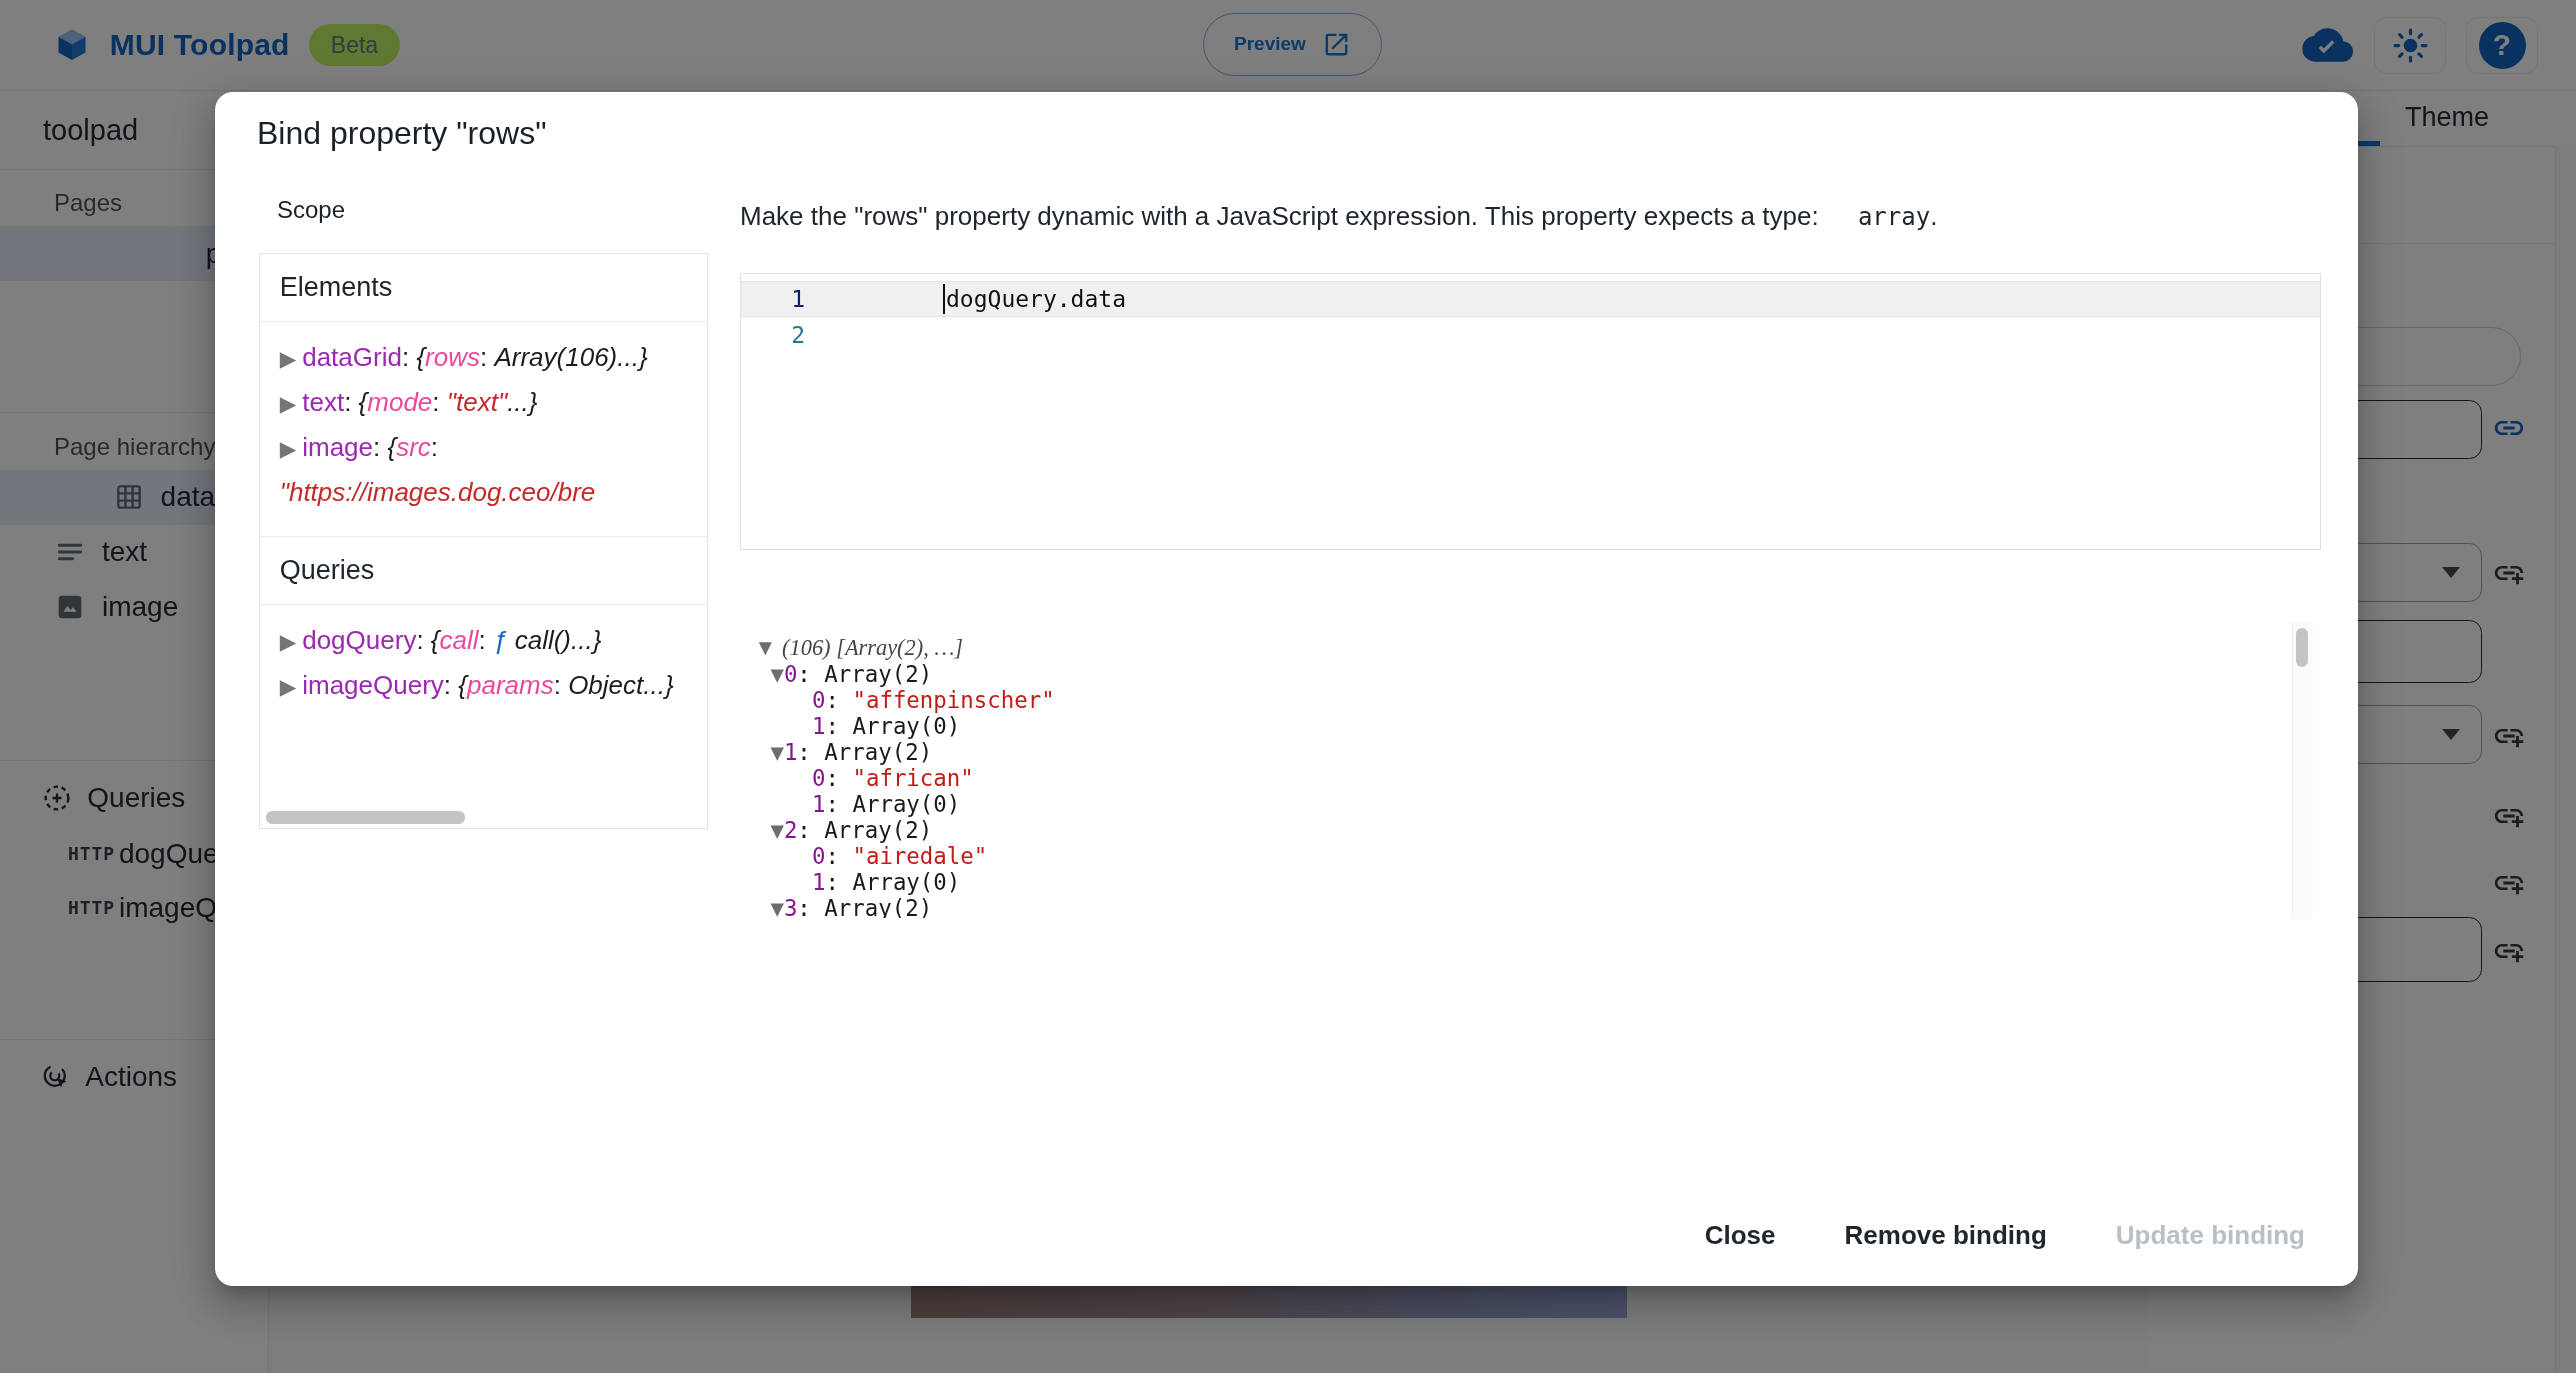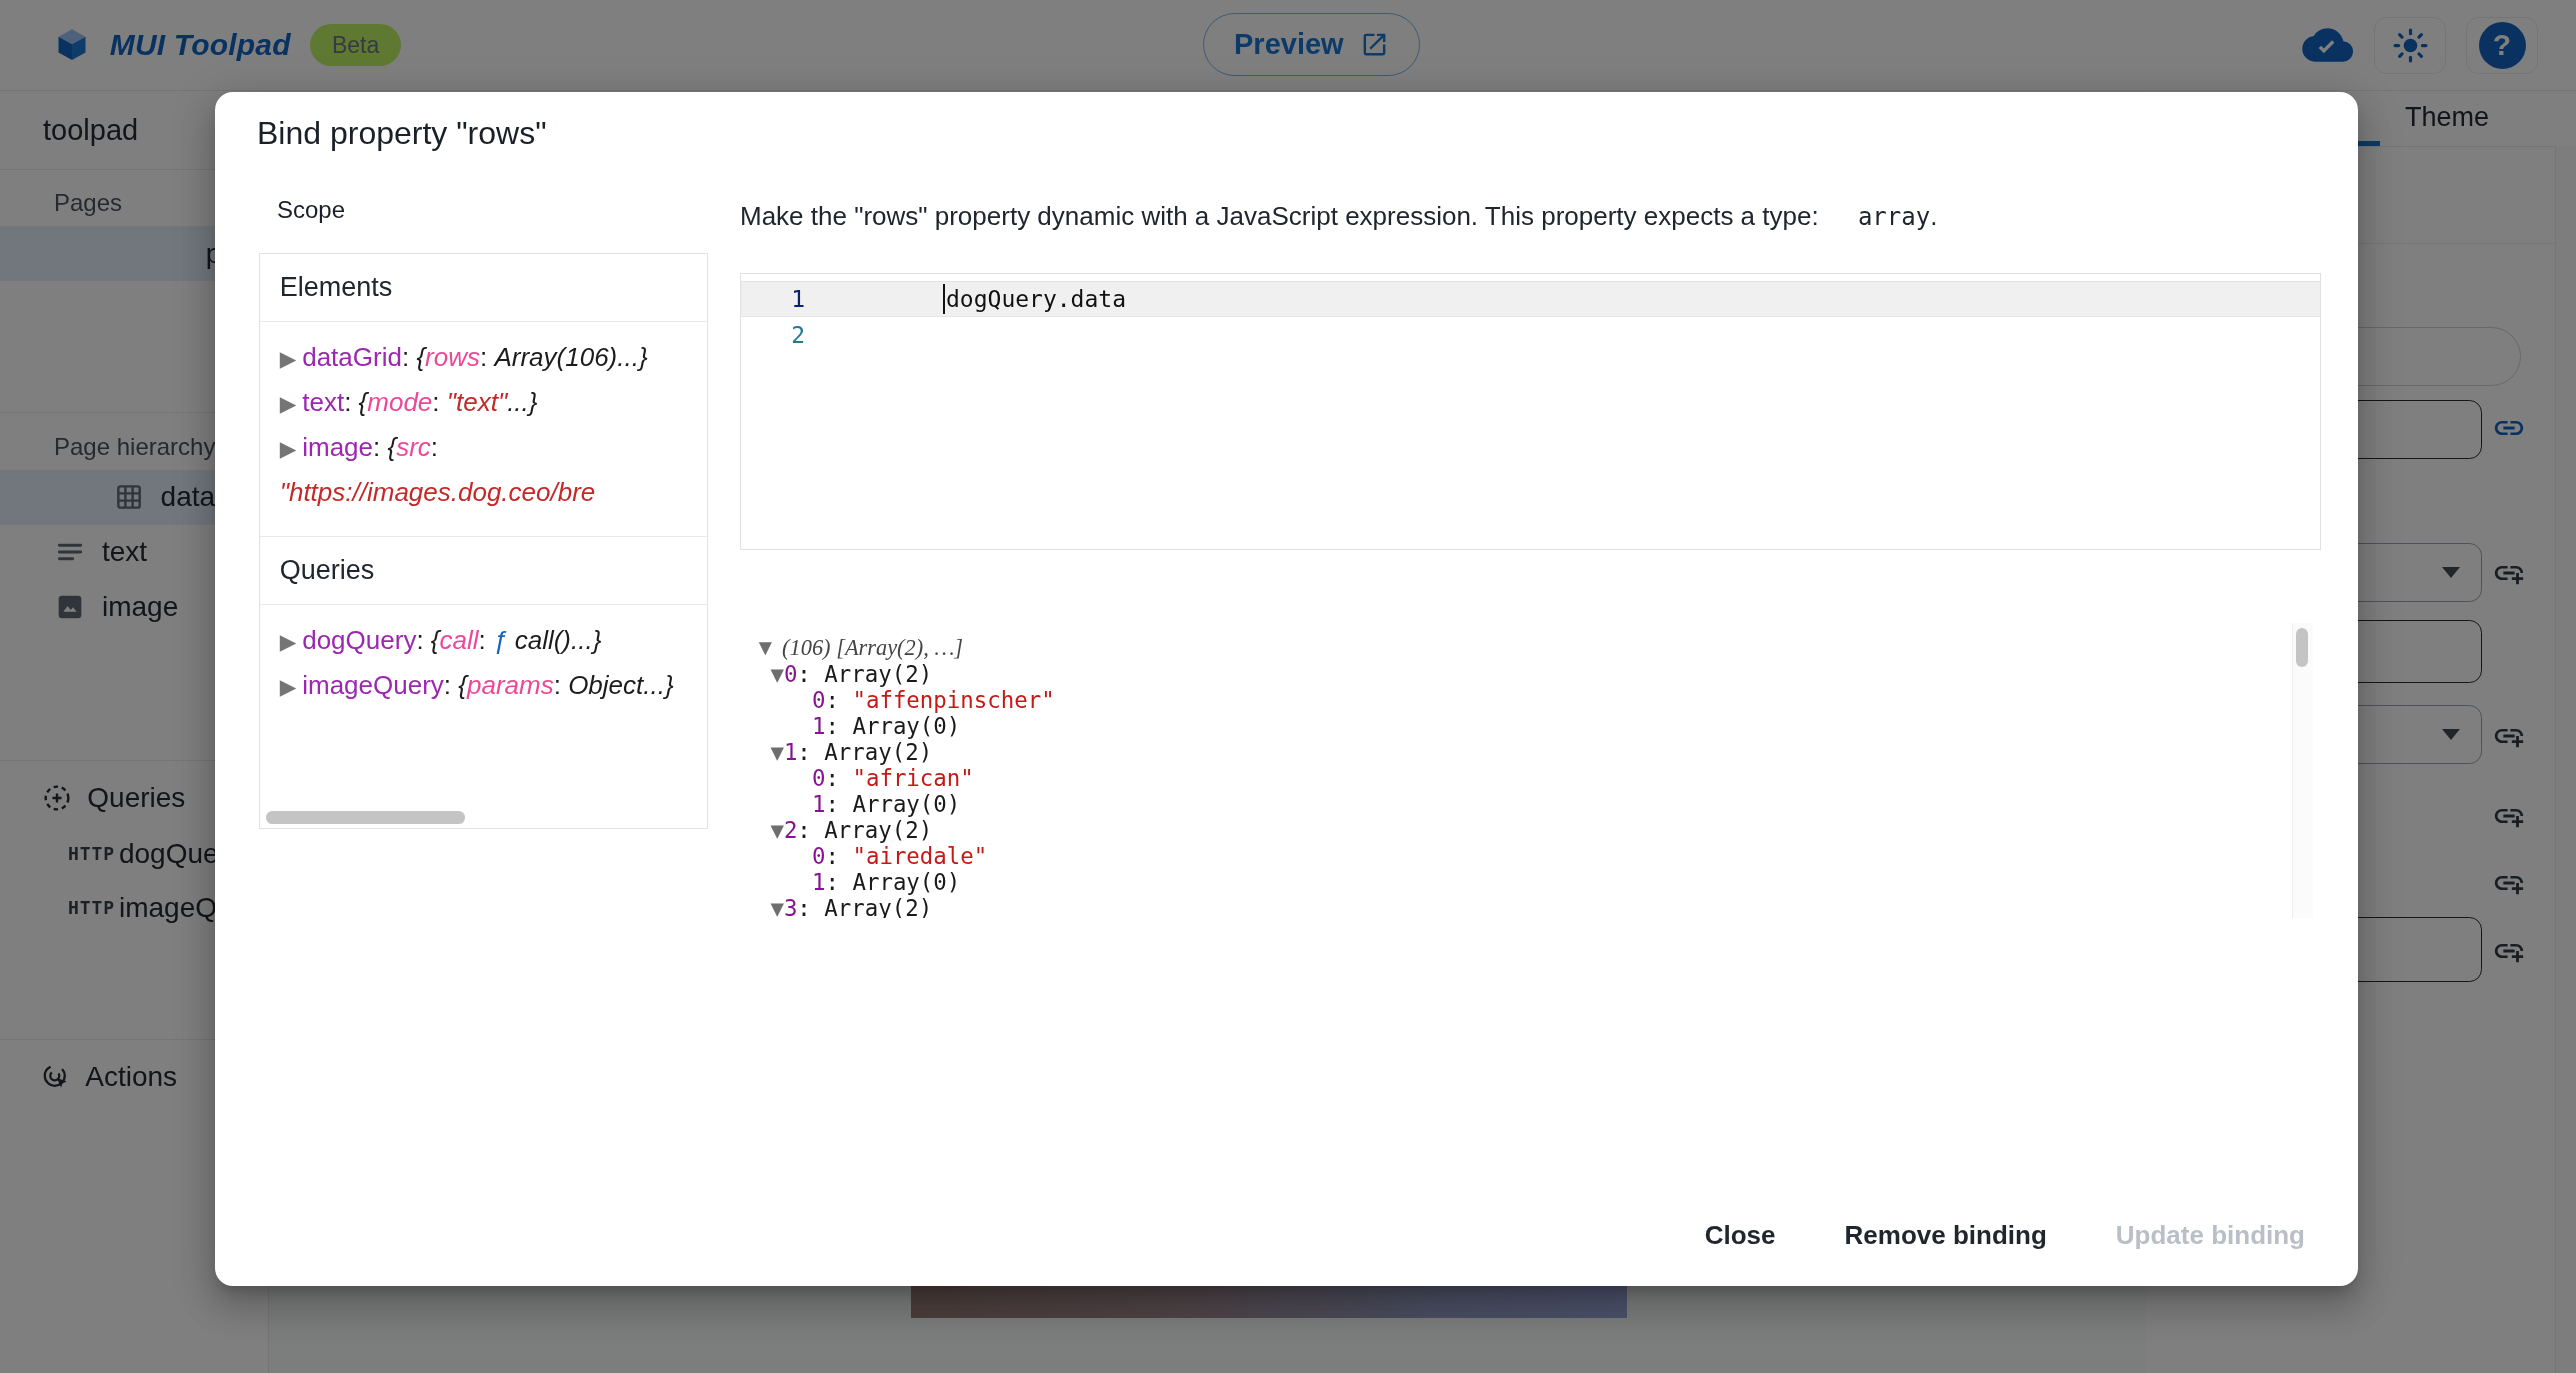--- a/index.html
+++ b/index.html
@@ -2,24 +2,24 @@
 <html style="font-size:14.3px"><head>
 <meta charset="utf-8">
 <style>
   html,body{margin:0;padding:0;background:#222;}
   .screen{position:relative;width:2576px;height:1374px;overflow:hidden;background:#f9fafb;
     font-family:"Liberation Sans",sans-serif;color:#20262d;}
 
   
   .topbar{position:absolute;left:0;top:0;width:2576px;height:90px;background:#fff;border-bottom:0.9px solid #e7ebf0;z-index:1;}
   .brandwrap{position:absolute;left:54px;top:0;height:90px;display:flex;align-items:center;gap:19.7px;}
-  .brand{font-size:30px;font-weight:bold;color:#1565c0;letter-spacing:0.2px;font-style:italic;}
+  .brand{font-size:30px;font-weight:bold;color:#1565c0;letter-spacing:0.2px;}
   .beta-chip{background:#bef264;color:#6b7682;border-radius:894px;font-size:23px;padding:7.2px 21.5px;}
   .preview-btn{position:absolute;left:1203px;top:12.5px;height:63px;padding:0 30px;display:flex;align-items:center;gap:16px;
-    border:0.9px solid rgba(25,118,210,.55);border-radius:894px;color:#1976d2;font-size:29px;font-weight:bold;background:transparent;cursor:pointer;}
+    border:0.9px solid rgba(25,118,210,.55);border-radius:894px;color:#1976d2;font-size:19px;font-weight:bold;background:transparent;cursor:pointer;}
   .top-icons{position:absolute;right:38px;top:0;height:90px;display:flex;align-items:center;gap:19.7px;}
   .ghost-btn{width:72px;height:57px;border:0.9px solid #e6eaee;border-radius:12.5px;display:flex;align-items:center;justify-content:center;background:transparent;cursor:pointer;}
   .help-circle{width:47px;height:47px;border-radius:50%;background:#1565c0;color:#fff;font-size:30px;font-weight:bold;display:flex;align-items:center;justify-content:center;}
 
   .sidebar{position:absolute;left:0;top:91px;width:268px;bottom:0;background:#fff;border-right:0.9px solid #e7ebf0;z-index:1;}
   .side-project{padding:23px 0 21.5px 43px;font-size:29px;color:#242b33;}
   .side-divider{height:0.9px;background:#e7ebf0;}
   .side-section-label{padding:19.7px 0 9px 54px;font-size:24px;color:#4b5560;}
   .side-row{display:flex;align-items:center;gap:16px;height:55px;padding-left:57px;font-size:28px;color:#242b33;cursor:pointer;}
   .side-row.sel{background:rgba(25,118,210,.12);justify-content:flex-end;}

